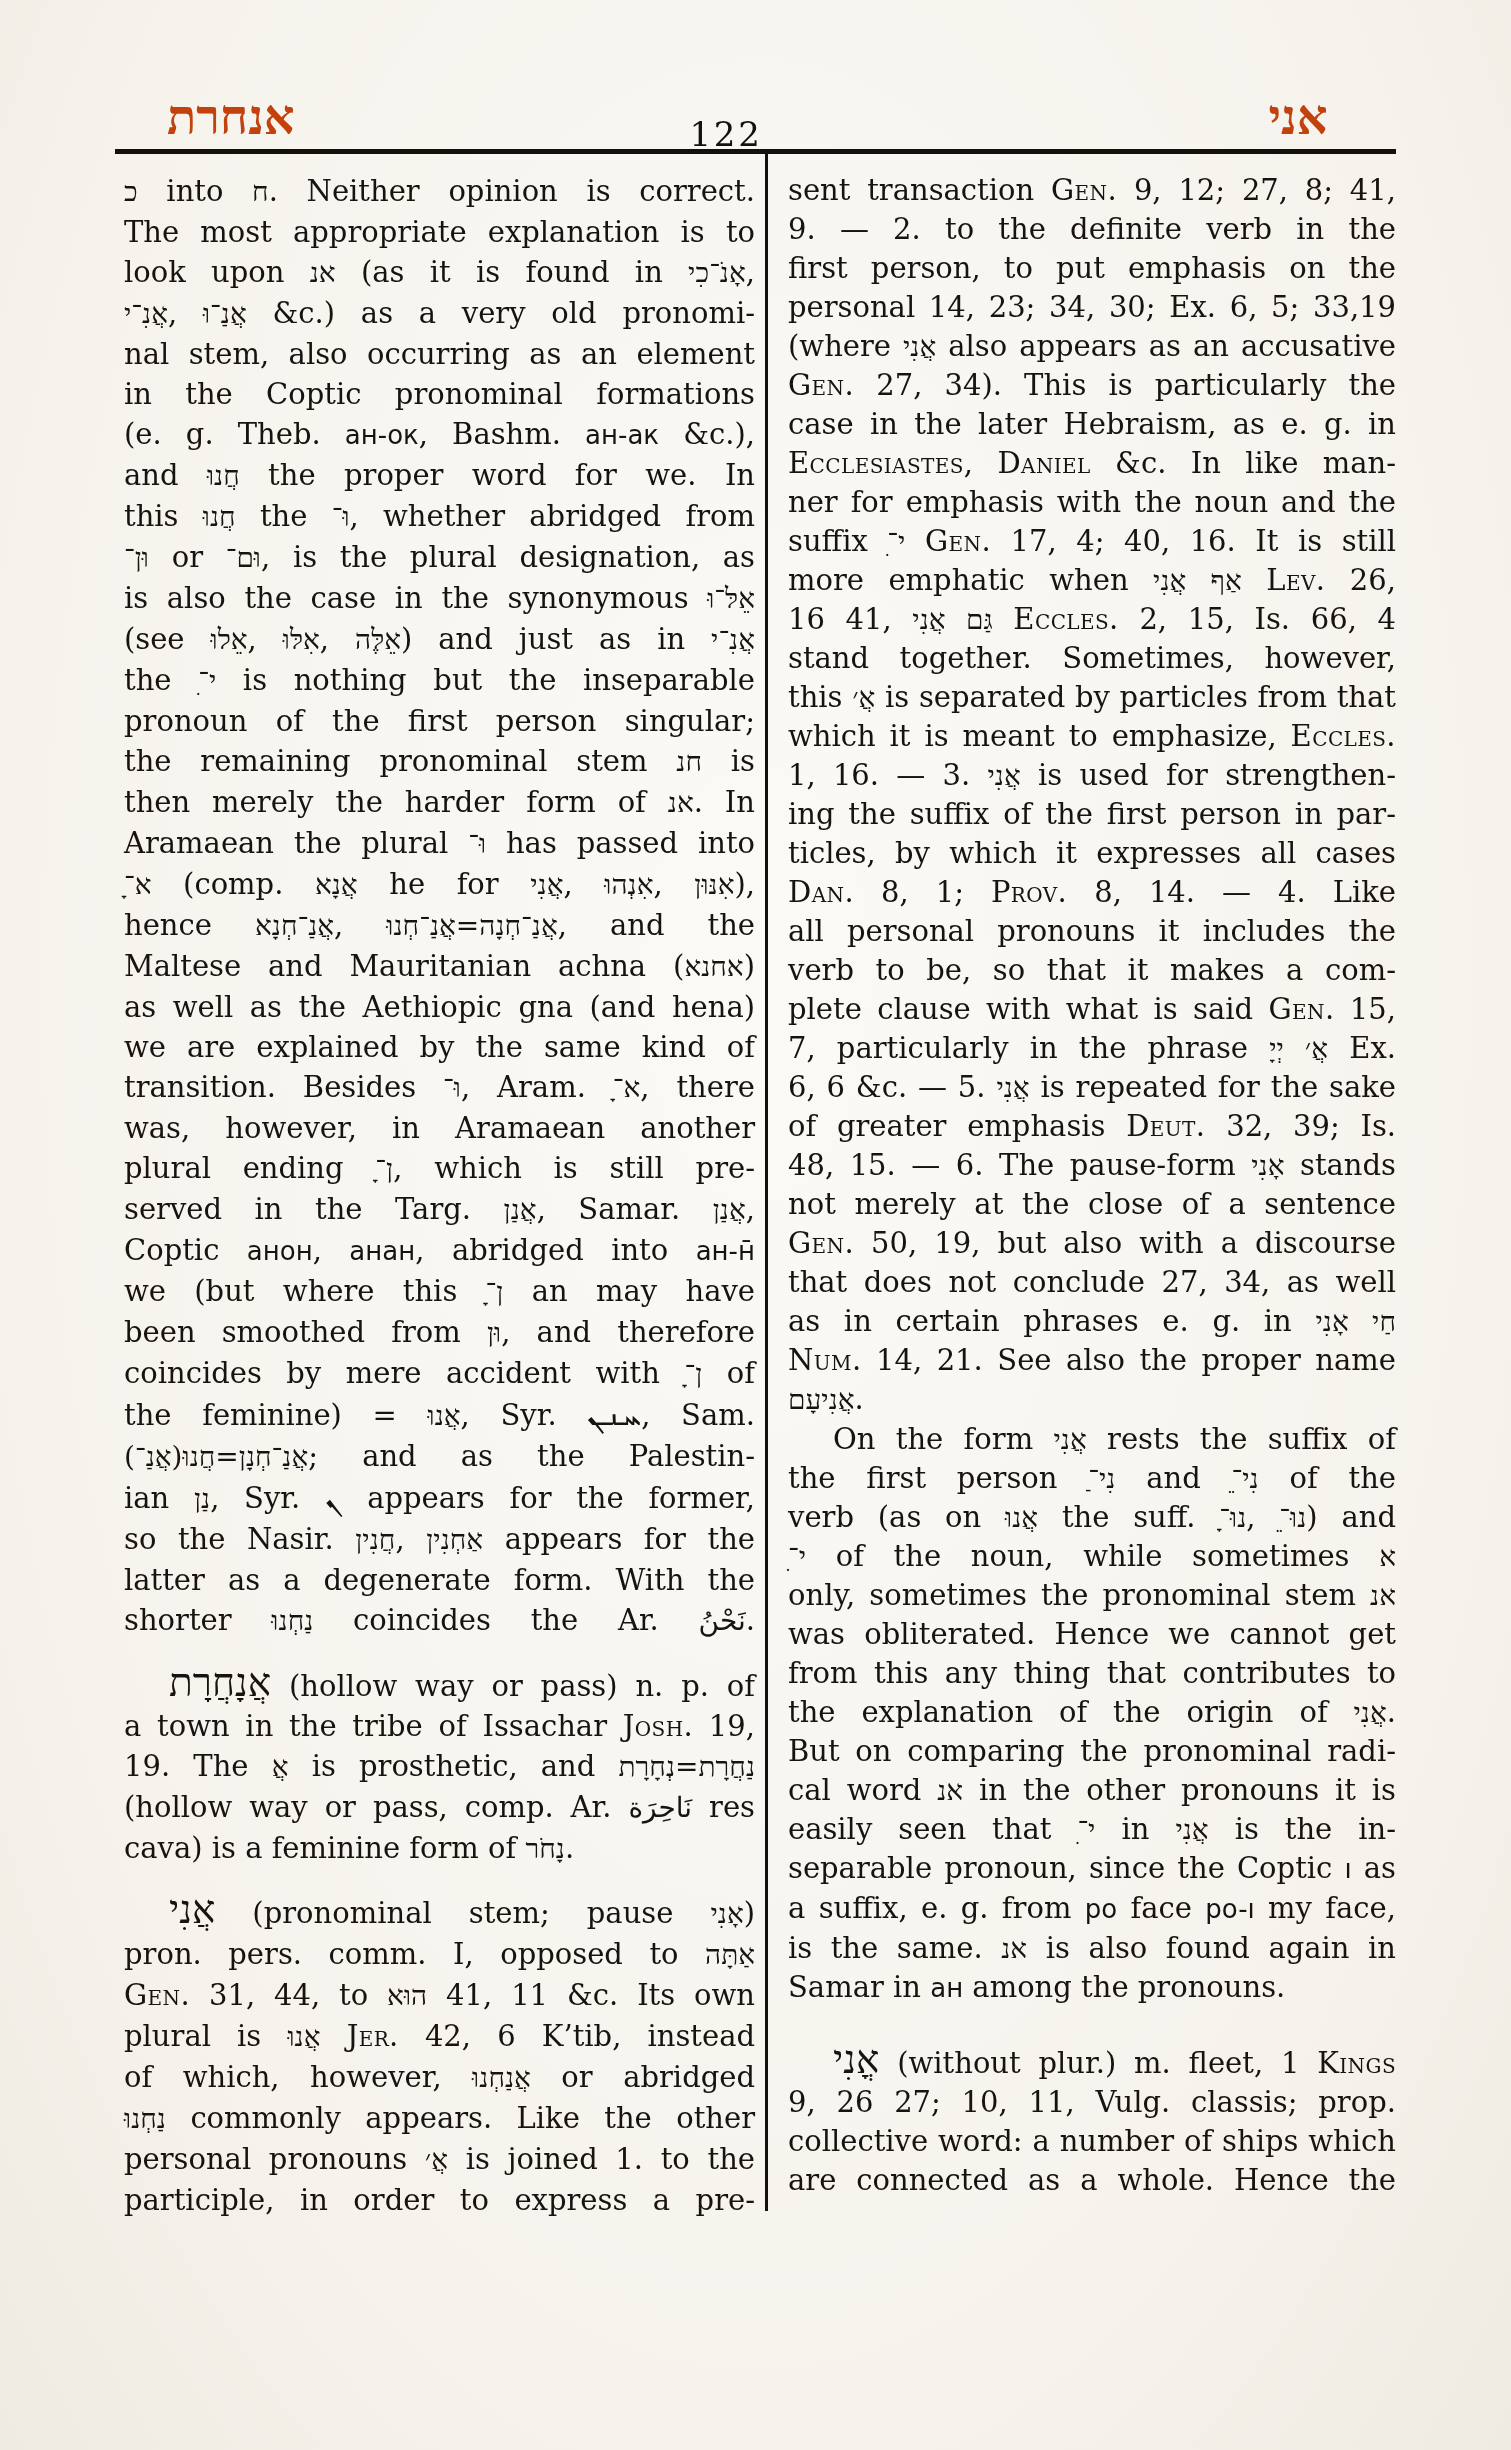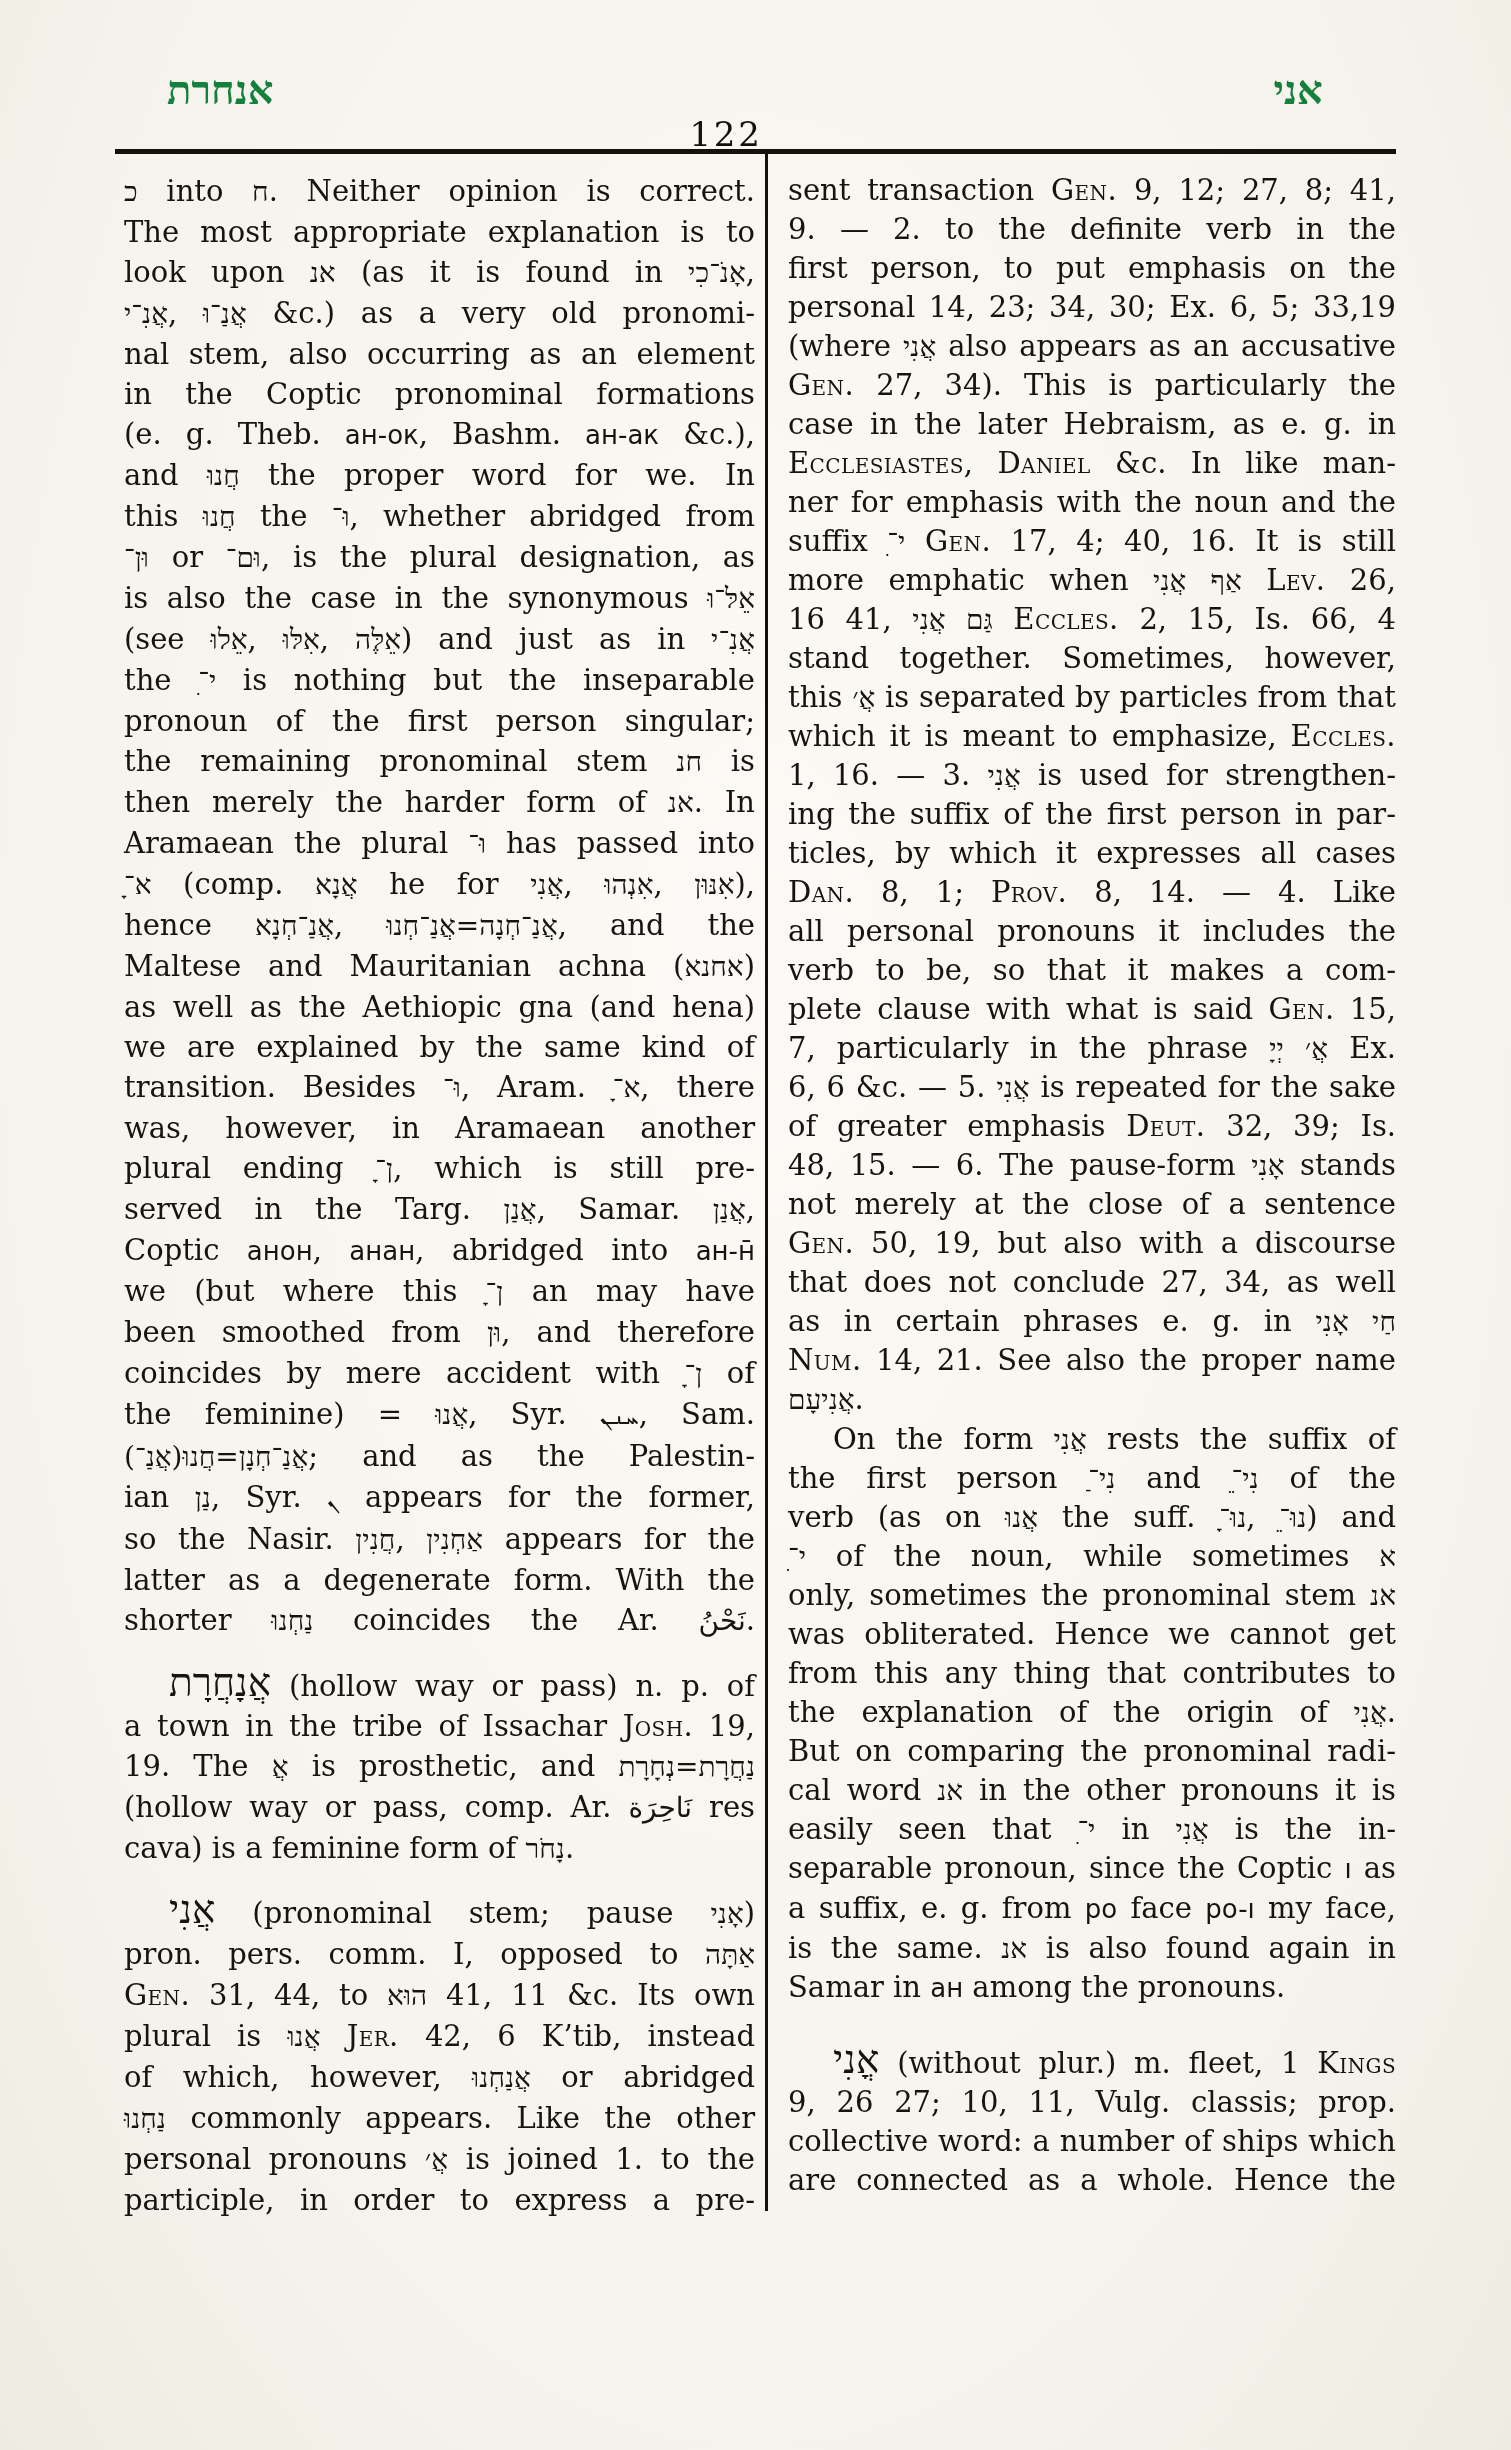--- a/index.html
+++ b/index.html
@@ -5,21 +5,21 @@
   html,body{margin:0;padding:0;}
   body{
     width:1512px;height:2450px;position:relative;
     background:radial-gradient(ellipse at 50% 40%, #fbfaf6 0%, #f5f3ec 70%, #eeebe2 100%);
     font-family:"DejaVu Serif","Liberation Serif",serif;
     color:#181310;
     -webkit-font-smoothing:antialiased;
   }
   .page{position:absolute;inset:0;}
   
-  .hdr-he{position:absolute;top:66px;font-size:40px;font-weight:700;color:#15803d;}
+  .hdr-he{position:absolute;top:89px;font-size:48px;font-weight:700;color:#c2410c;}
   .hdr-left{left:167px;}
   .hdr-right{left:1298px;transform:translateX(-50%);}
   .hdr-num{position:absolute;top:86px;left:726px;transform:translateX(-50%);
            font-size:34px;letter-spacing:2.7px;color:#14100c;margin-top:28px;}
   .hrule{position:absolute;left:115px;top:149px;width:1281px;height:4.5px;background:#14100c;}
   .vrule{position:absolute;left:765px;top:154px;width:2.7px;height:2057px;background:#14100c;}
   
   .col{position:absolute;top:171px;}
   #col-left{left:124px;width:631px;}
   #col-right{left:788px;width:608px;}
@@ -28,21 +28,21 @@
   .ln.last{text-align-last:left;}
   .ln.ind{text-indent:45px;}
   
   .n{}
   .i{}
   .sc{font-variant:small-caps;letter-spacing:0.4px;}
   .he{font-size:28px;}
   .hw{font-weight:400;font-size:39px;line-height:1;}
   .co{font-family:"DejaVu Sans","Liberation Sans",sans-serif;font-size:26px;}
   .ar{font-size:28px;}
-  .sy{font-size:23px;}
+  .sy{font-size:32px;}
 </style>
 </head>
 <body>
 
 <div class="page">
   <div>
     <span class="hdr-he hdr-left">אנחרת</span>
     <span class="hdr-num">122</span>
     <span class="hdr-he hdr-right">אני</span>
   </div>

